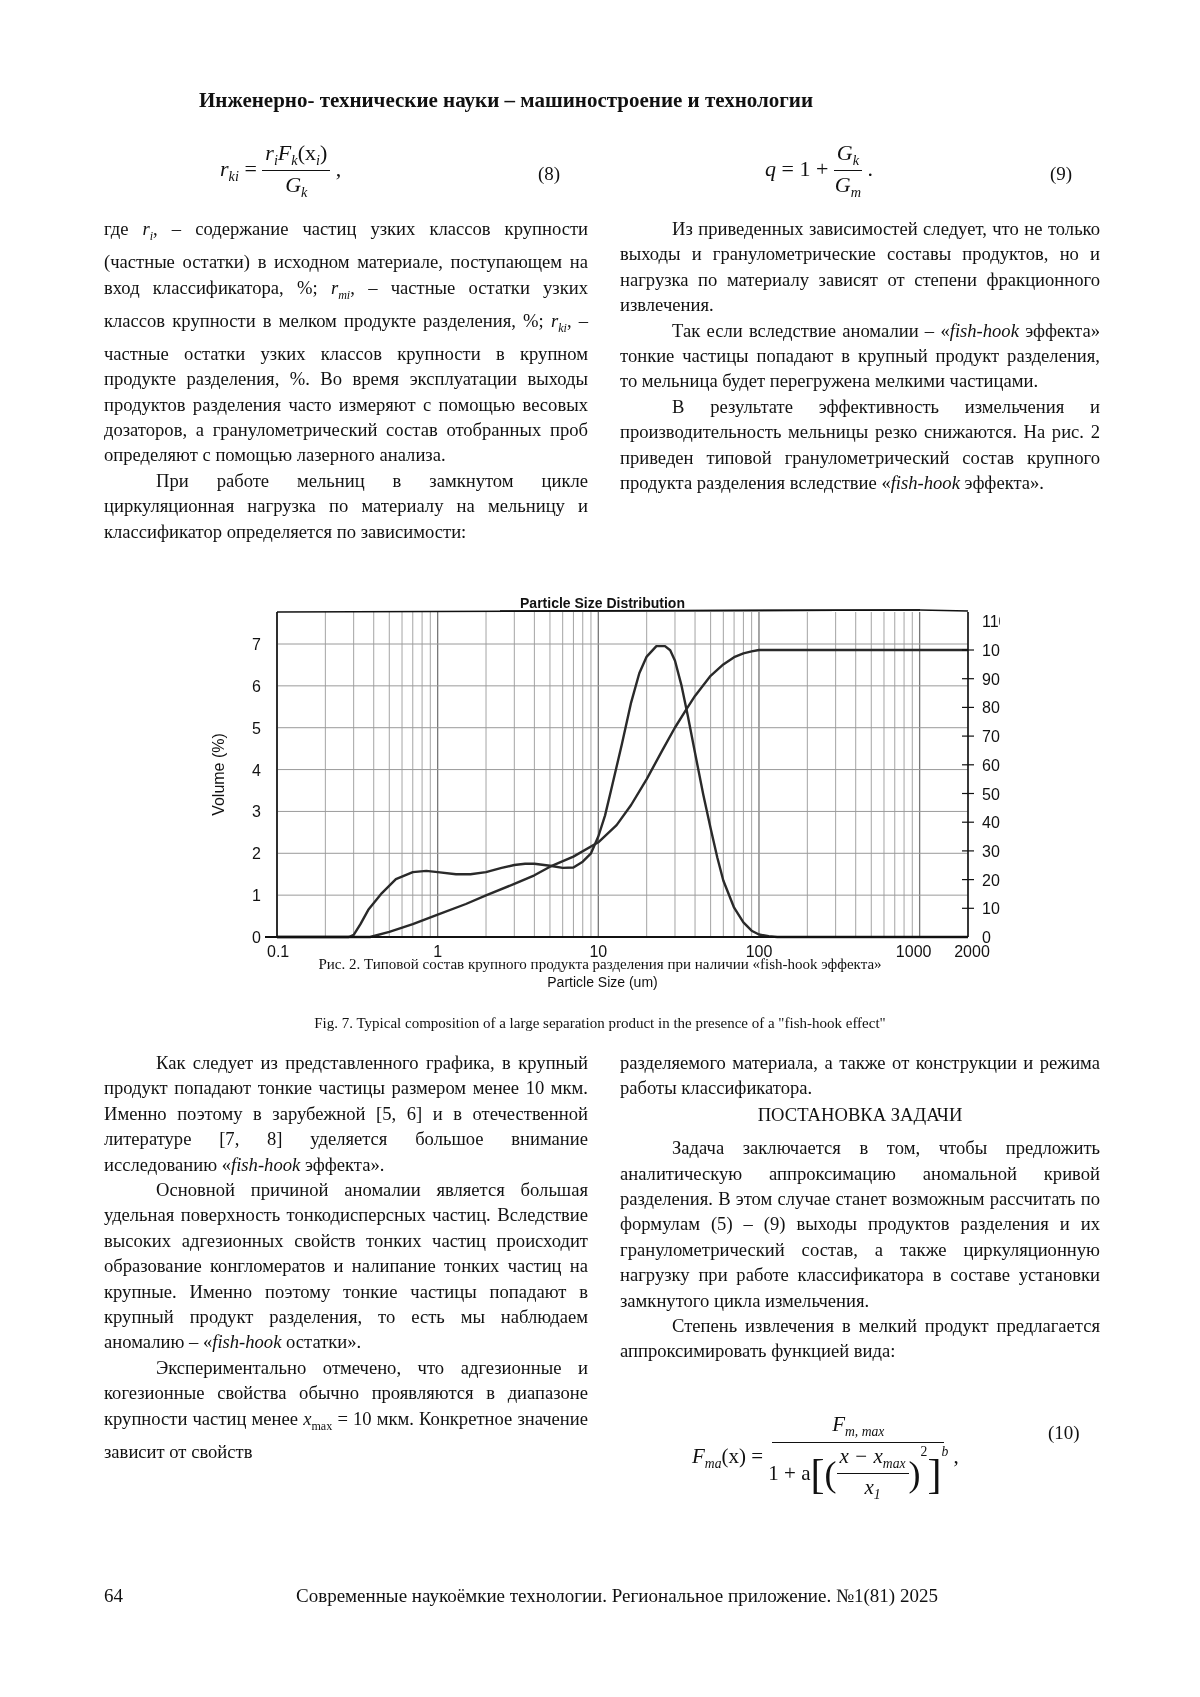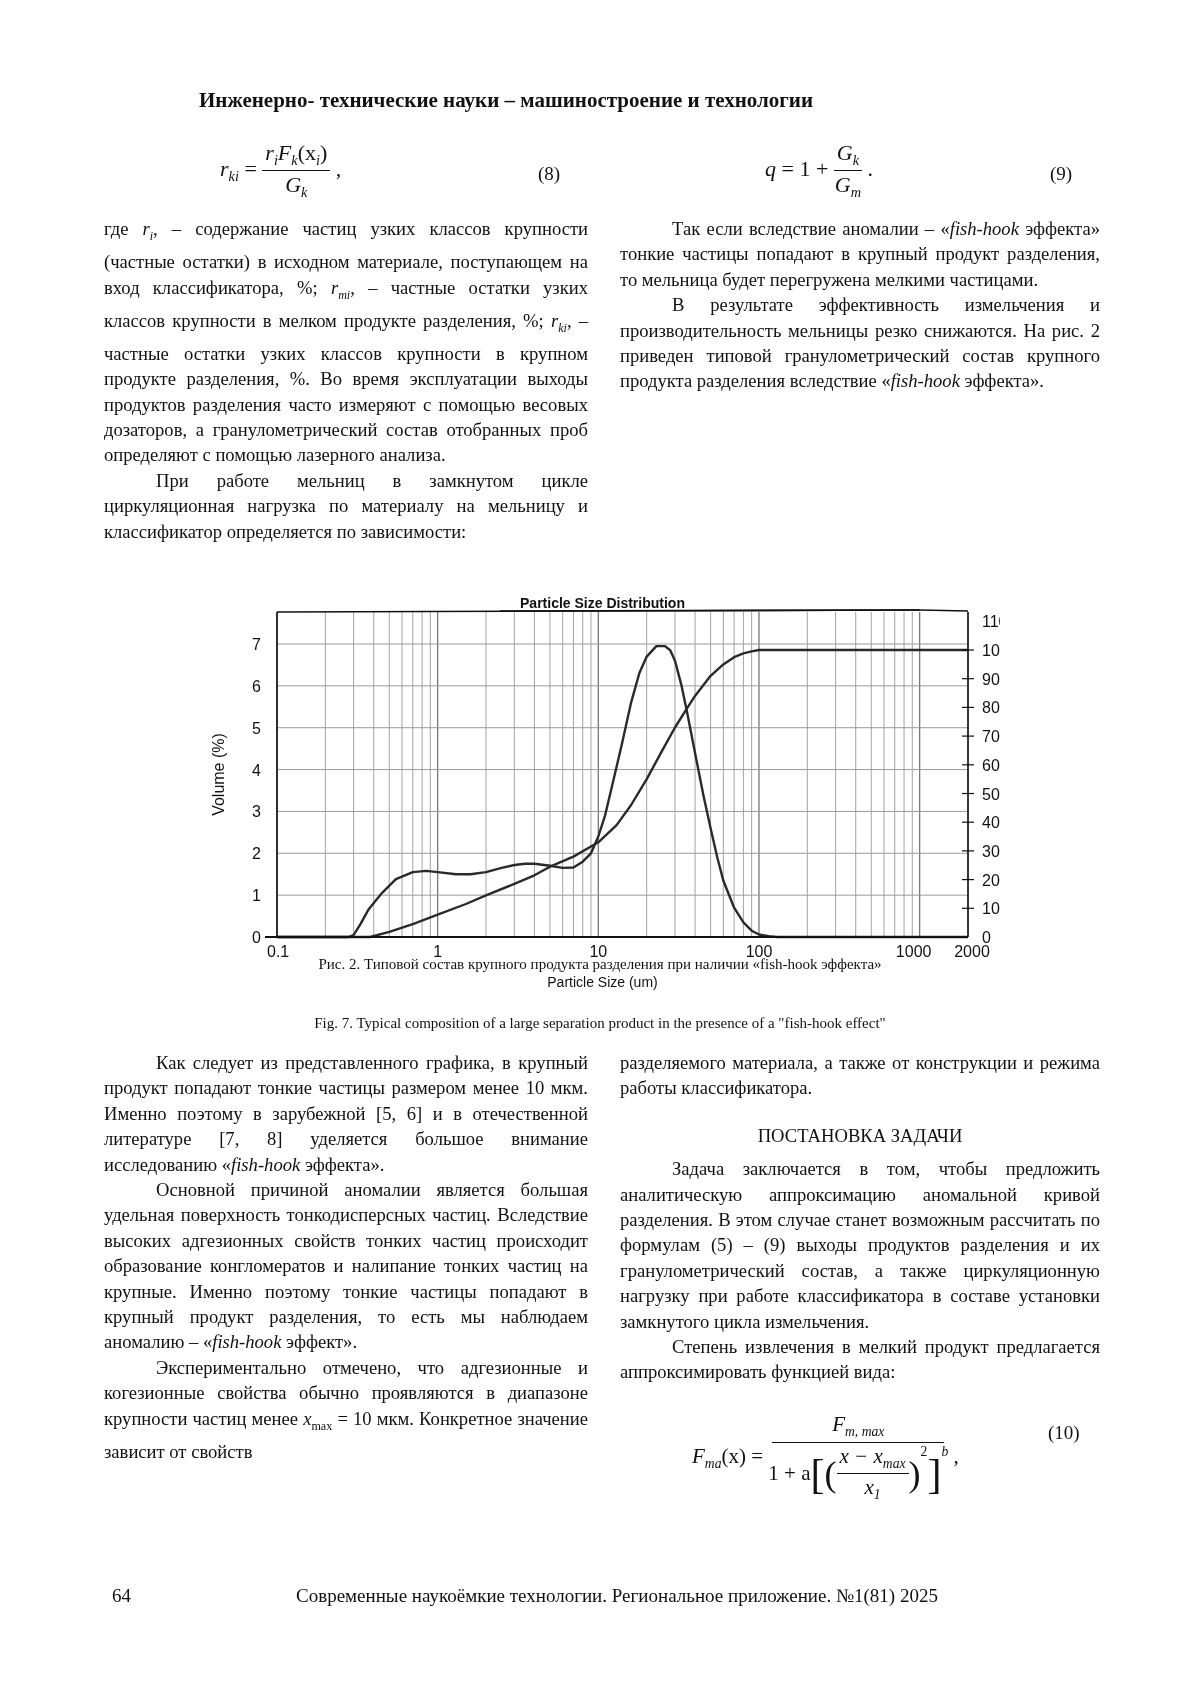--- a/index.html
+++ b/index.html
@@ -49,20 +49,21 @@
   <span class="up">.</span>
 </div>
 <div class="eqnum" style="left:1050px; top:163px;">(9)</div>
 
 <div class="col" style="left:104px; top:216px; width:484px;">
   <p><span>где </span><i>r</i><sub><i>i</i></sub><span>, – содержание частиц узких классов крупности (частные остатки) в исходном материале, поступающем на вход классификатора, %; </span><i>r</i><sub><i>mi</i></sub><span>, – частные остатки узких классов крупности в мелком продукте разделения, %; </span><i>r</i><sub><i>ki</i></sub><span>, – частные остатки узких классов крупности в крупном продукте разделения, %. Во время эксплуатации выходы продуктов разделения часто измеряют с помощью весовых дозаторов, а гранулометрический состав отобранных проб определяют с помощью лазерного анализа.</span></p>
   <p class="ind">При работе мельниц в замкнутом цикле циркуляционная нагрузка по материалу на мельницу и классификатор определяется по зависимости:</p>
 </div>
 
 <div class="col" style="left:620px; top:216px; width:480px;">
+  <p class="ind">Из приведенных зависимостей следует, что не только выходы и гранулометрические составы продуктов, но и нагрузка по материалу зависят от степени фракционного извлечения.</p>
   <p class="ind"><span>Так если вследствие аномалии – «</span><i>fish-hook</i><span> эффекта» тонкие частицы попадают в крупный продукт разделения, то мельница будет перегружена мелкими частицами.</span></p>
   <p class="ind"><span>В результате эффективность измельчения и производительность мельницы резко снижаются. На рис. 2 приведен типовой гранулометрический состав крупного продукта разделения вследствие «</span><i>fish-hook</i><span> эффекта».</span></p>
 </div>
 
 <div class="chart-wrap">
   <svg id="chart-svg" width="800" height="400" viewBox="0 0 800 400">
     <g id="grid">
         <line x1="77" y1="22" x2="77" y2="347" stroke="#777" stroke-width="1.3"></line>
         <line x1="125.36323560019693" y1="22" x2="125.36323560019693" y2="347" stroke="#9a9a9a" stroke-width="0.9"></line>
         <line x1="153.65391483985456" y1="22" x2="153.65391483985456" y2="347" stroke="#9a9a9a" stroke-width="0.9"></line>
@@ -163,27 +164,27 @@
         <text x="782" y="37.299999999999955" font-size="16" text-anchor="start" fill="#111">110</text>
       </g>
   </svg>
 </div>
 
 <div class="caption" style="top:956px;">Рис. 2. Типовой состав крупного продукта разделения при наличии «fish-hook эффекта»</div>
 <div class="caption" style="top:1015px;">Fig. 7. Typical composition of a large separation product in the presence of a "fish-hook effect"</div>
 
 <div class="col" style="left:104px; top:1050px; width:484px;">
   <p class="ind"><span>Как следует из представленного графика, в крупный продукт попадают тонкие частицы размером менее 10 мкм. Именно поэтому в зарубежной [5, 6] и в отечественной литературе [7, 8] уделяется большое внимание исследованию «</span><i>fish-hook</i><span> эффекта».</span></p>
-  <p class="ind"><span>Основной причиной аномалии является большая удельная поверхность тонкодисперсных частиц. Вследствие высоких адгезионных свойств тонких частиц происходит образование конгломератов и налипание тонких частиц на крупные. Именно поэтому тонкие частицы попадают в крупный продукт разделения, то есть мы наблюдаем аномалию – «</span><i>fish-hook</i><span> эффект».</span></p>
+  <p class="ind"><span>Основной причиной аномалии является большая удельная поверхность тонкодисперсных частиц. Вследствие высоких адгезионных свойств тонких частиц происходит образование конгломератов и налипание тонких частиц на крупные. Именно поэтому тонкие частицы попадают в крупный продукт разделения, то есть мы наблюдаем аномалию – «</span><i>fish-hook</i><span> остатки».</span></p>
   <p class="ind"><span>Экспериментально отмечено, что адгезионные и когезионные свойства обычно проявляются в диапазоне крупности частиц менее </span><i>x</i><sub>max</sub><span> = 10 мкм. Конкретное значение зависит от свойств</span></p>
 </div>
 
 <div class="col" style="left:620px; top:1050px; width:480px;">
   <p>разделяемого материала, а также от конструкции и режима работы классификатора.</p>
-  <p class="center" style="margin:22px 0 8px;">ПОСТАНОВКА ЗАДАЧИ</p>
+  <p class="center" style="margin:1px 0 8px;">ПОСТАНОВКА ЗАДАЧИ</p>
   <p class="ind">Задача заключается в том, чтобы предложить аналитическую аппроксимацию аномальной кривой разделения. В этом случае станет возможным рассчитать по формулам (5) – (9) выходы продуктов разделения и их гранулометрический состав, а также циркуляционную нагрузку при работе классификатора в составе установки замкнутого цикла измельчения.</p>
   <p class="ind">Степень извлечения в мелкий продукт предлагается аппроксимировать функцией вида:</p>
 </div>
 
 <div class="eq" style="left:692px; top:1412px; font-size:21px;">
   <span>F</span><sub>ma</sub><span class="up">(x) =</span>
   <span class="frac">
     <span class="num" style="padding:0 60px 2px;"><span>F</span><sub>m, max</sub></span>
     <span class="den" style="display:flex; align-items:center;">
       <span class="up">1 + a</span>
@@ -196,14 +197,14 @@
       <span class="up" style="font-size:36px; font-weight:100;">)</span>
         <sup class="up" style="align-self:flex-start;">2</sup>
         <span class="up" style="font-size:42px; font-weight:100;">]</span>
         <sup style="align-self:flex-start;">b</sup>
     </span>
   </span>
   <span class="up">,</span>
 </div>
 <div class="eqnum" style="left:1048px; top:1422px;">(10)</div>
 
-<div class="footer" style="left:112px;font-family:Liberation Serif, serif;">64</div>
+<div class="footer" style="left:104px;font-family:Liberation Serif, serif;">64</div>
 <div class="footer" style="left:260px;margin-left:36px;">Современные наукоёмкие технологии. Региональное приложение. №1(81) 2025</div>
 
 </body></html>

